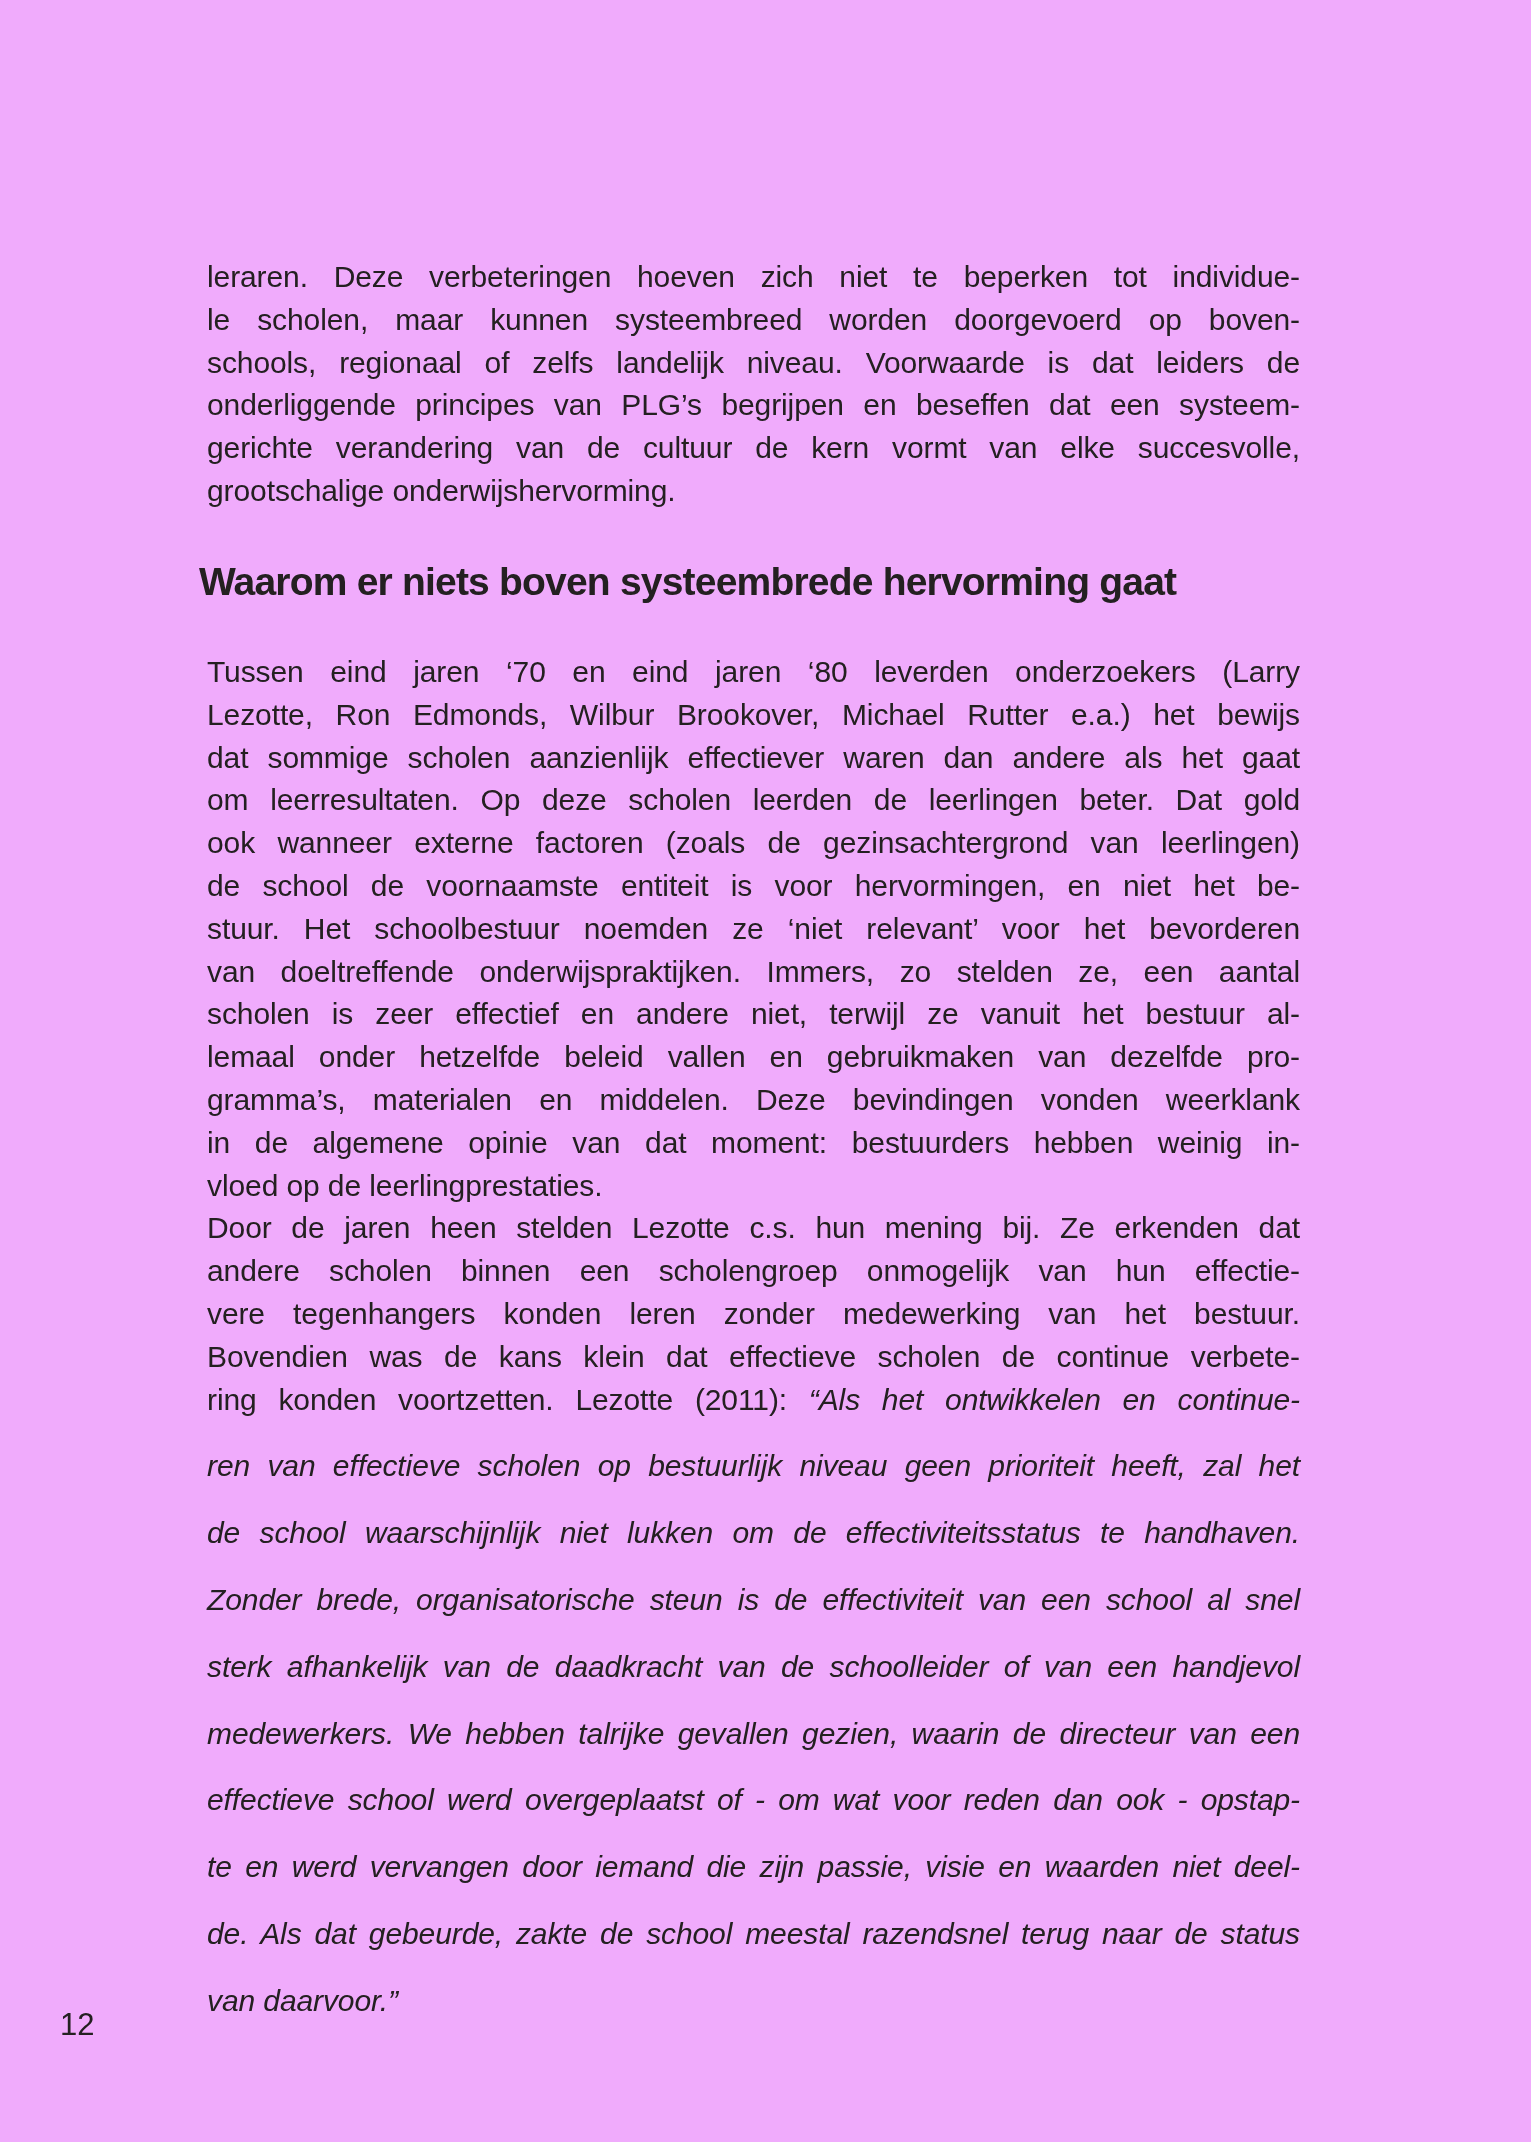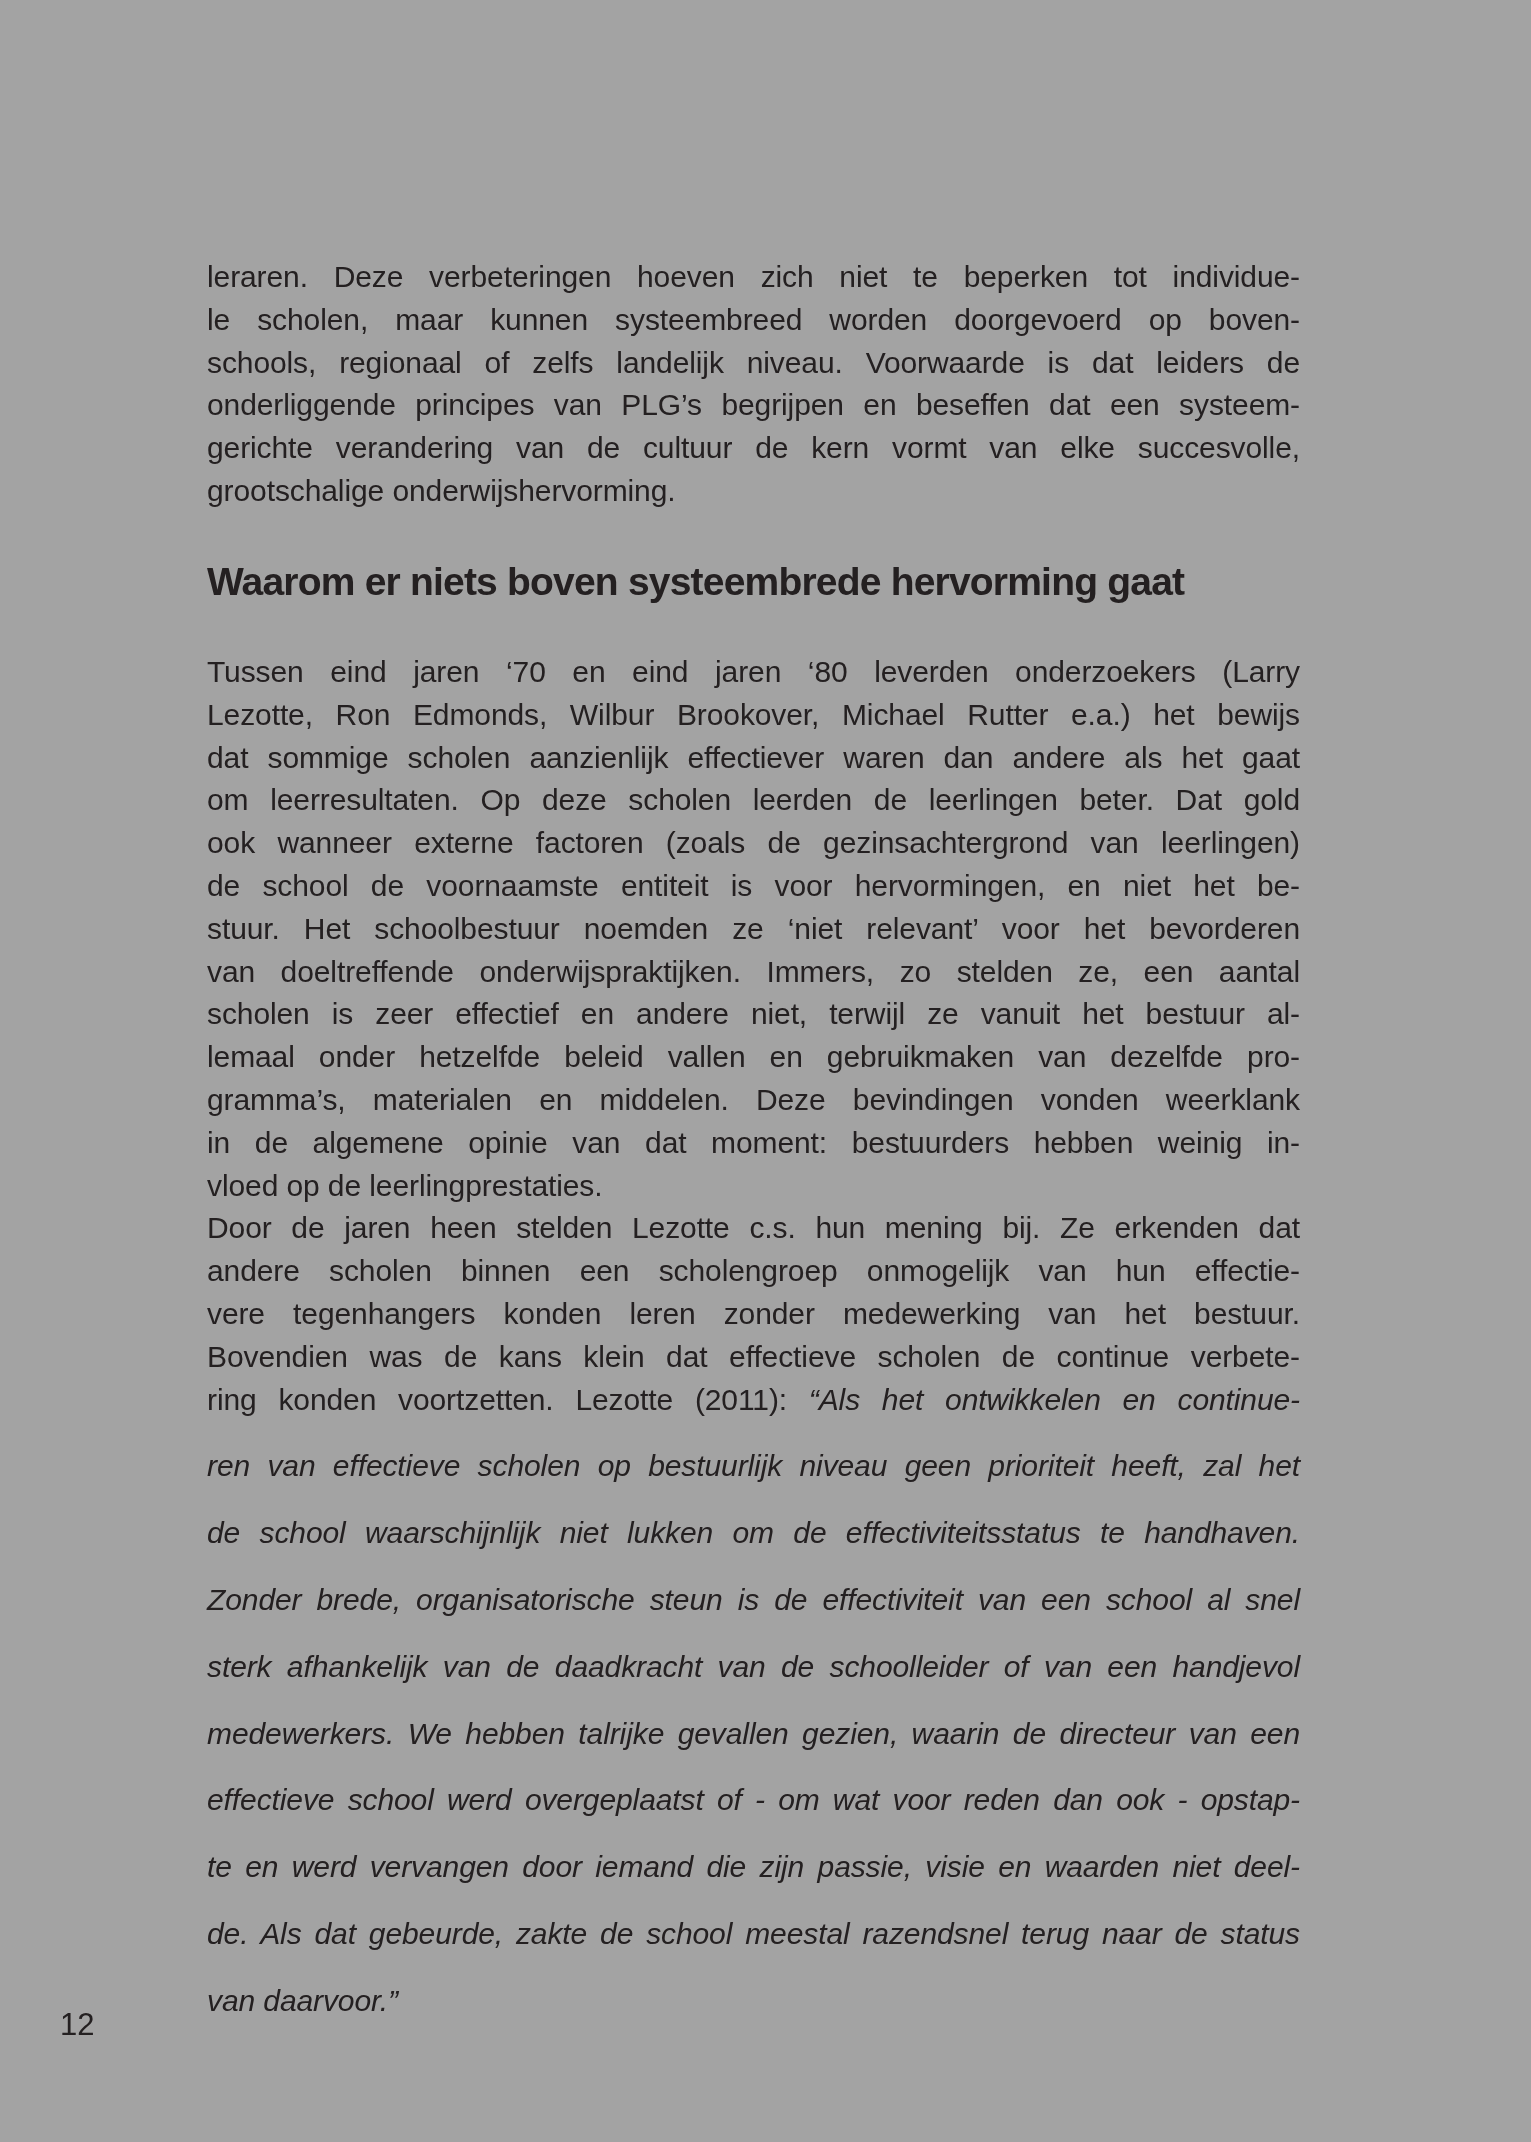--- a/index.html
+++ b/index.html
@@ -1,20 +1,20 @@
 <!DOCTYPE html>
 <html><head>
 <meta charset="utf-8">
 <style>
   html, body { margin: 0; padding: 0; background: #e8e8e8; }
   .page {
     position: relative;
     width: 1531px;
     height: 2142px;
-    background: #a3a3a3;
+    background: #f0abfc;
     font-family: "Liberation Sans", "DejaVu Sans", sans-serif;
     color: #242021;
     overflow: hidden;
   }
   .textblock {
     position: absolute;
     left: 207px;
     width: 1093px;
     font-size: 30px;
     letter-spacing: -0.1px;
@@ -24,21 +24,21 @@
   .ln {
     height: 42.8px;
     line-height: 42.8px;
     text-align: justify;
     text-align-last: justify;
   }
   .ln.last { text-align-last: left; }
   .it { font-style: italic; margin-top: 24px; }
   .heading {
     position: absolute;
-    left: 207px;
+    left: 199px;
     top: 558px;
     margin: 0;
     font-size: 39px;
     line-height: 48px;
     font-weight: 700;
     letter-spacing: -0.8px;
     white-space: nowrap;
     color: #242021;
   }
   .pagenum {

